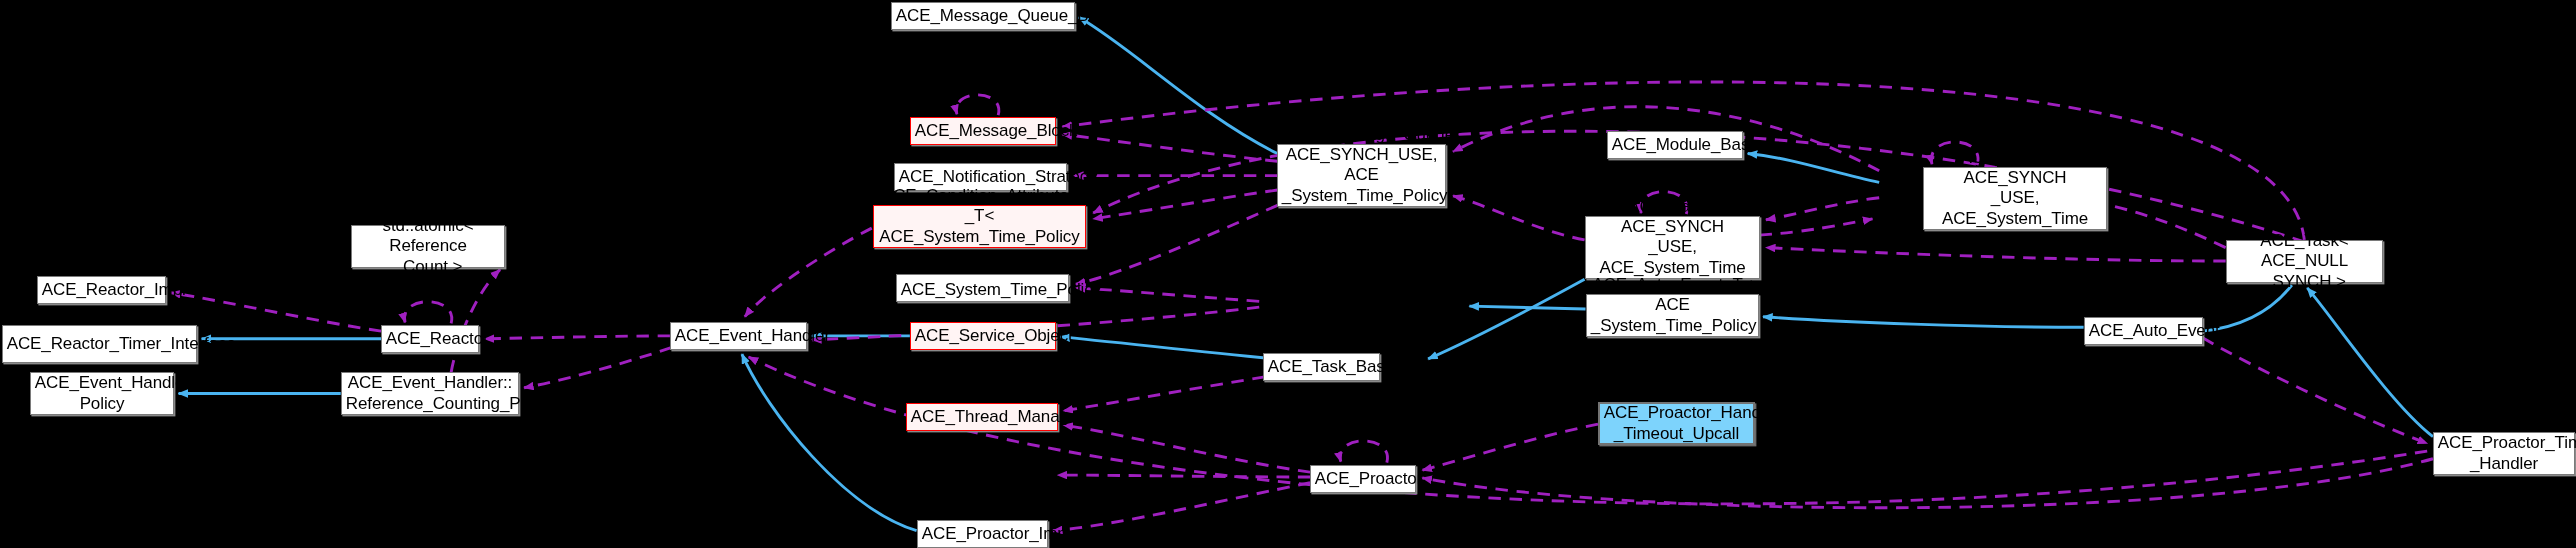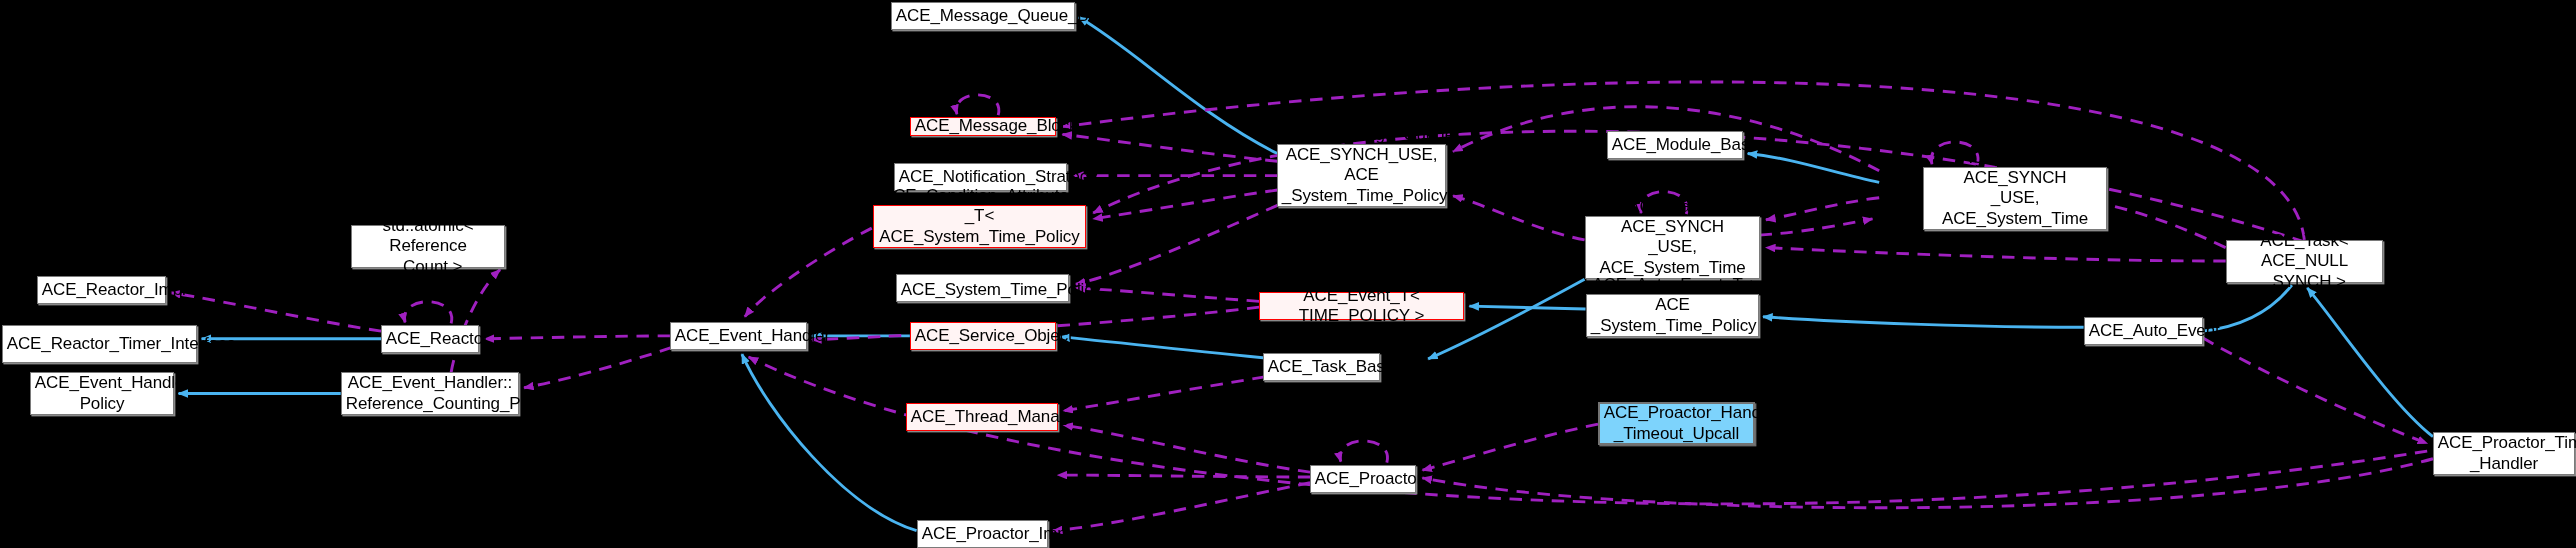--- a/index.html
+++ b/index.html
@@ -159,21 +159,21 @@
 
       <path d="M1312,320 C1150,340 900,352 846,354"></path>
 
       <path d="M2529,470 C1900,571 1100,530 780,372"></path>
 
       <path d="M2401,252 C2000,120 1400,90 1139,222"></path>
     </g>
   </svg>
 
   <div class="node" style="left:891px; top:1.9px; width:184px; height:28px;"><span>ACE_Message_Queue_Base</span></div>
-  <div class="node highlight" style="left:910px; top:117px; width:146px; height:19px;"><span>ACE_Message_Block</span></div>
+  <div class="node highlight" style="left:910px; top:117px; width:146px; height:28px;"><span>ACE_Message_Block</span></div>
   <div class="node" style="left:894px; top:163px; width:173px; height:28px;"><span>ACE_Notification_Strategy</span></div>
   <div class="node highlight" style="left:873px; top:205px; width:213px; height:43px;"><span>ACE_Condition_Attributes
 _T&lt; ACE_System_Time_Policy &gt;</span></div>
   <div class="node" style="left:896px; top:274px; width:173px; height:28px;align-items:flex-end;"><span>ACE_System_Time_Policy</span></div>
   <div class="node highlight" style="left:910px; top:322px; width:146px; height:28px;"><span>ACE_Service_Object</span></div>
   <div class="node highlight" style="left:906px; top:403px; width:152px; height:28px;"><span>ACE_Thread_Manager</span></div>
   <div class="node" style="left:917px; top:520px; width:131px; height:28px;"><span>ACE_Proactor_Impl</span></div>
 
   <div class="node" style="left:37px; top:276px; width:129px; height:28px;"><span>ACE_Reactor_Impl</span></div>
   <div class="node" style="left:1.9px; top:325px; width:195px; height:38px;"><span>ACE_Reactor_Timer_Interface</span></div>
@@ -184,21 +184,20 @@
 _Count &gt;</span></div>
   <div class="node" style="left:381px; top:325px; width:98px; height:28px;"><span>ACE_Reactor</span></div>
   <div class="node" style="left:341px; top:372px; width:178px; height:43px;"><span>ACE_Event_Handler::
 Reference_Counting_Policy</span></div>
 
   <div class="node" style="left:670px; top:322px; width:137px; height:28px;"><span>ACE_Event_Handler</span></div>
 
   <div class="node" style="left:1277px; top:144px; width:169px; height:63px;"><span>ACE_Message_Queue&lt;
 ACE_SYNCH_USE, ACE
 _System_Time_Policy &gt;</span></div>
-  <div class="node highlight" style="left:1259px; top:292px; width:205px; height:28px;"><span>ACE_Event_T&lt; TIME_POLICY &gt;</span></div>
   <div class="node" style="left:1263px; top:353px; width:117px; height:28px;"><span>ACE_Task_Base</span></div>
   <div class="node" style="left:1310px; top:465px; width:106px; height:28px;"><span>ACE_Proactor</span></div>
 
   <div class="node" style="left:1607px; top:131px; width:136px; height:28px;"><span>ACE_Module_Base</span></div>
   <div class="node" style="left:1585px; top:216px; width:175px; height:63px;"><span>ACE_Task&lt; ACE_SYNCH
 _USE, ACE_System_Time
 _Policy &gt;</span></div>
   <div class="node" style="left:1586px; top:294px; width:173px; height:43px;"><span>ACE_Auto_Event_T&lt; ACE
 _System_Time_Policy &gt;</span></div>
   <div class="node current" style="left:1598px; top:402px; width:157px; height:43px;"><span>ACE_Proactor_Handle

